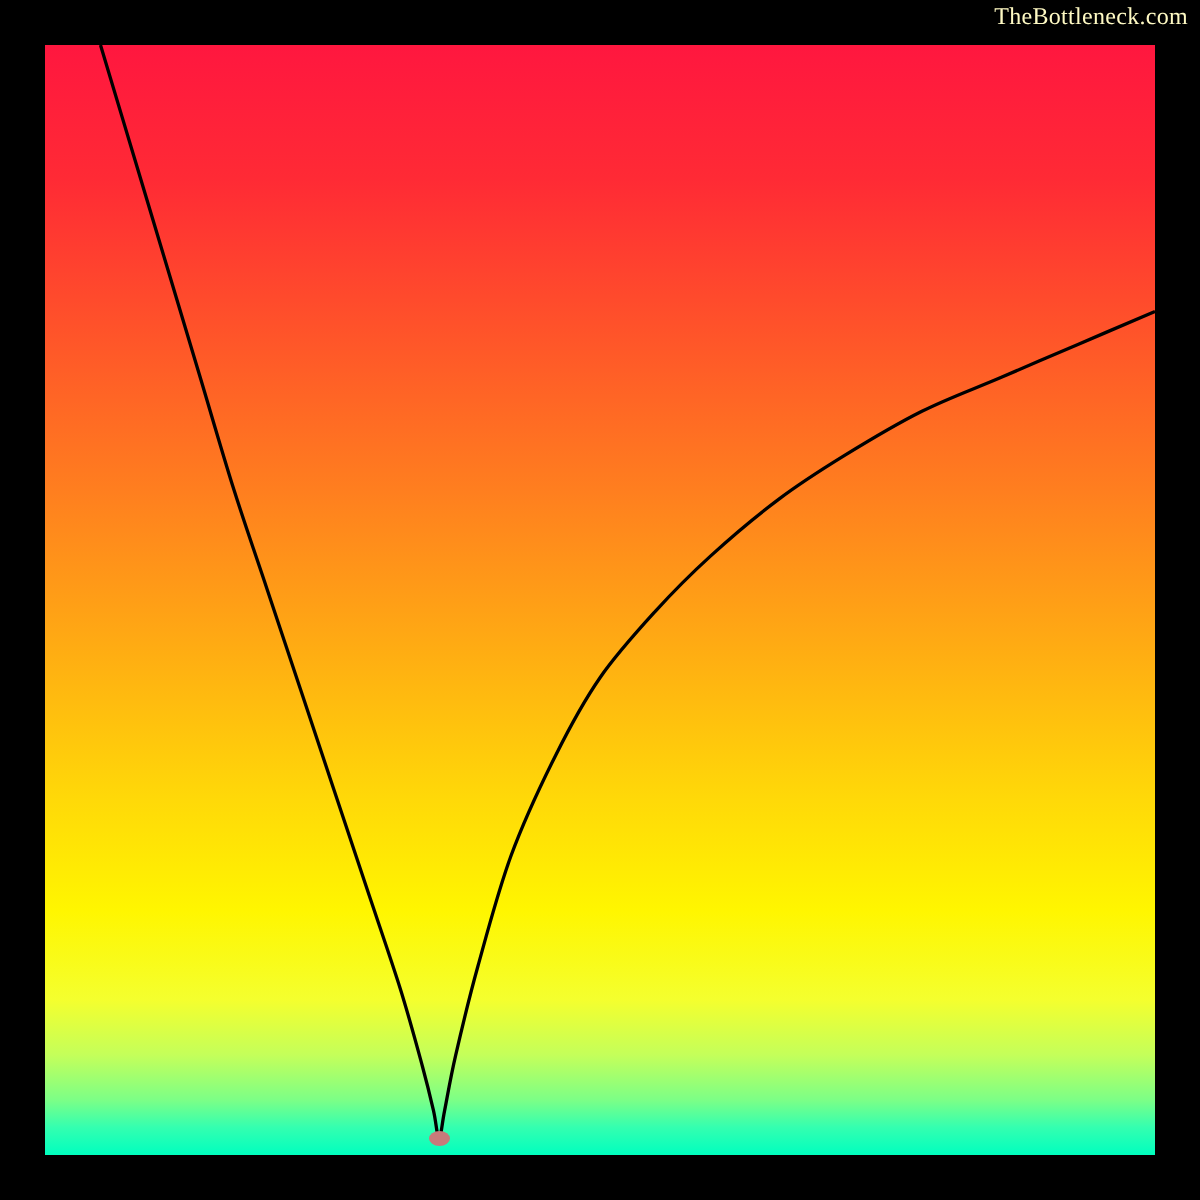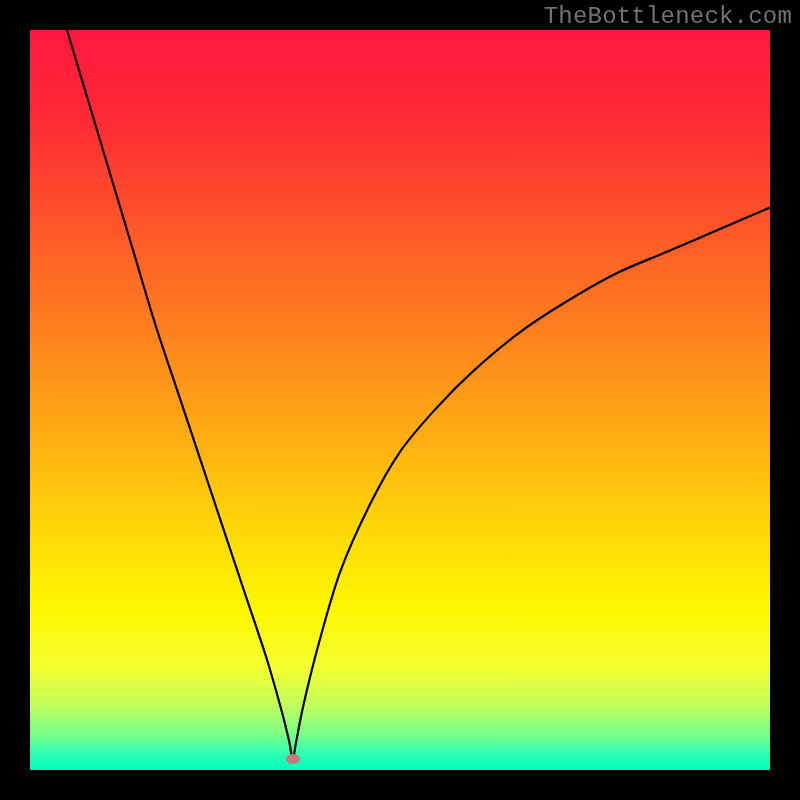--- a/index.html
+++ b/index.html
@@ -44,24 +44,24 @@
     position: absolute;
     width: 14px;
     height: 10px;
     border-radius: 50%;
     transform: translate(-50%, -50%);
   }
   .watermark {
     position: absolute;
     top: 3px;
     right: 8px;
-    font-family: Liberation Mono, monospace;
-    font-size: 24px;
+    font-family: Liberation Serif, serif;
+    font-size: 16px;
     font-weight: 500;
-    color: #737373;
+    color: #fef9c3;
     letter-spacing: 0.2px;
   }
 </style>
 </head>
 <body>
 
 <div class="frame">
 
   <div class="plot">
     <svg class="gradient" viewBox="0 0 100 100" preserveAspectRatio="none">

